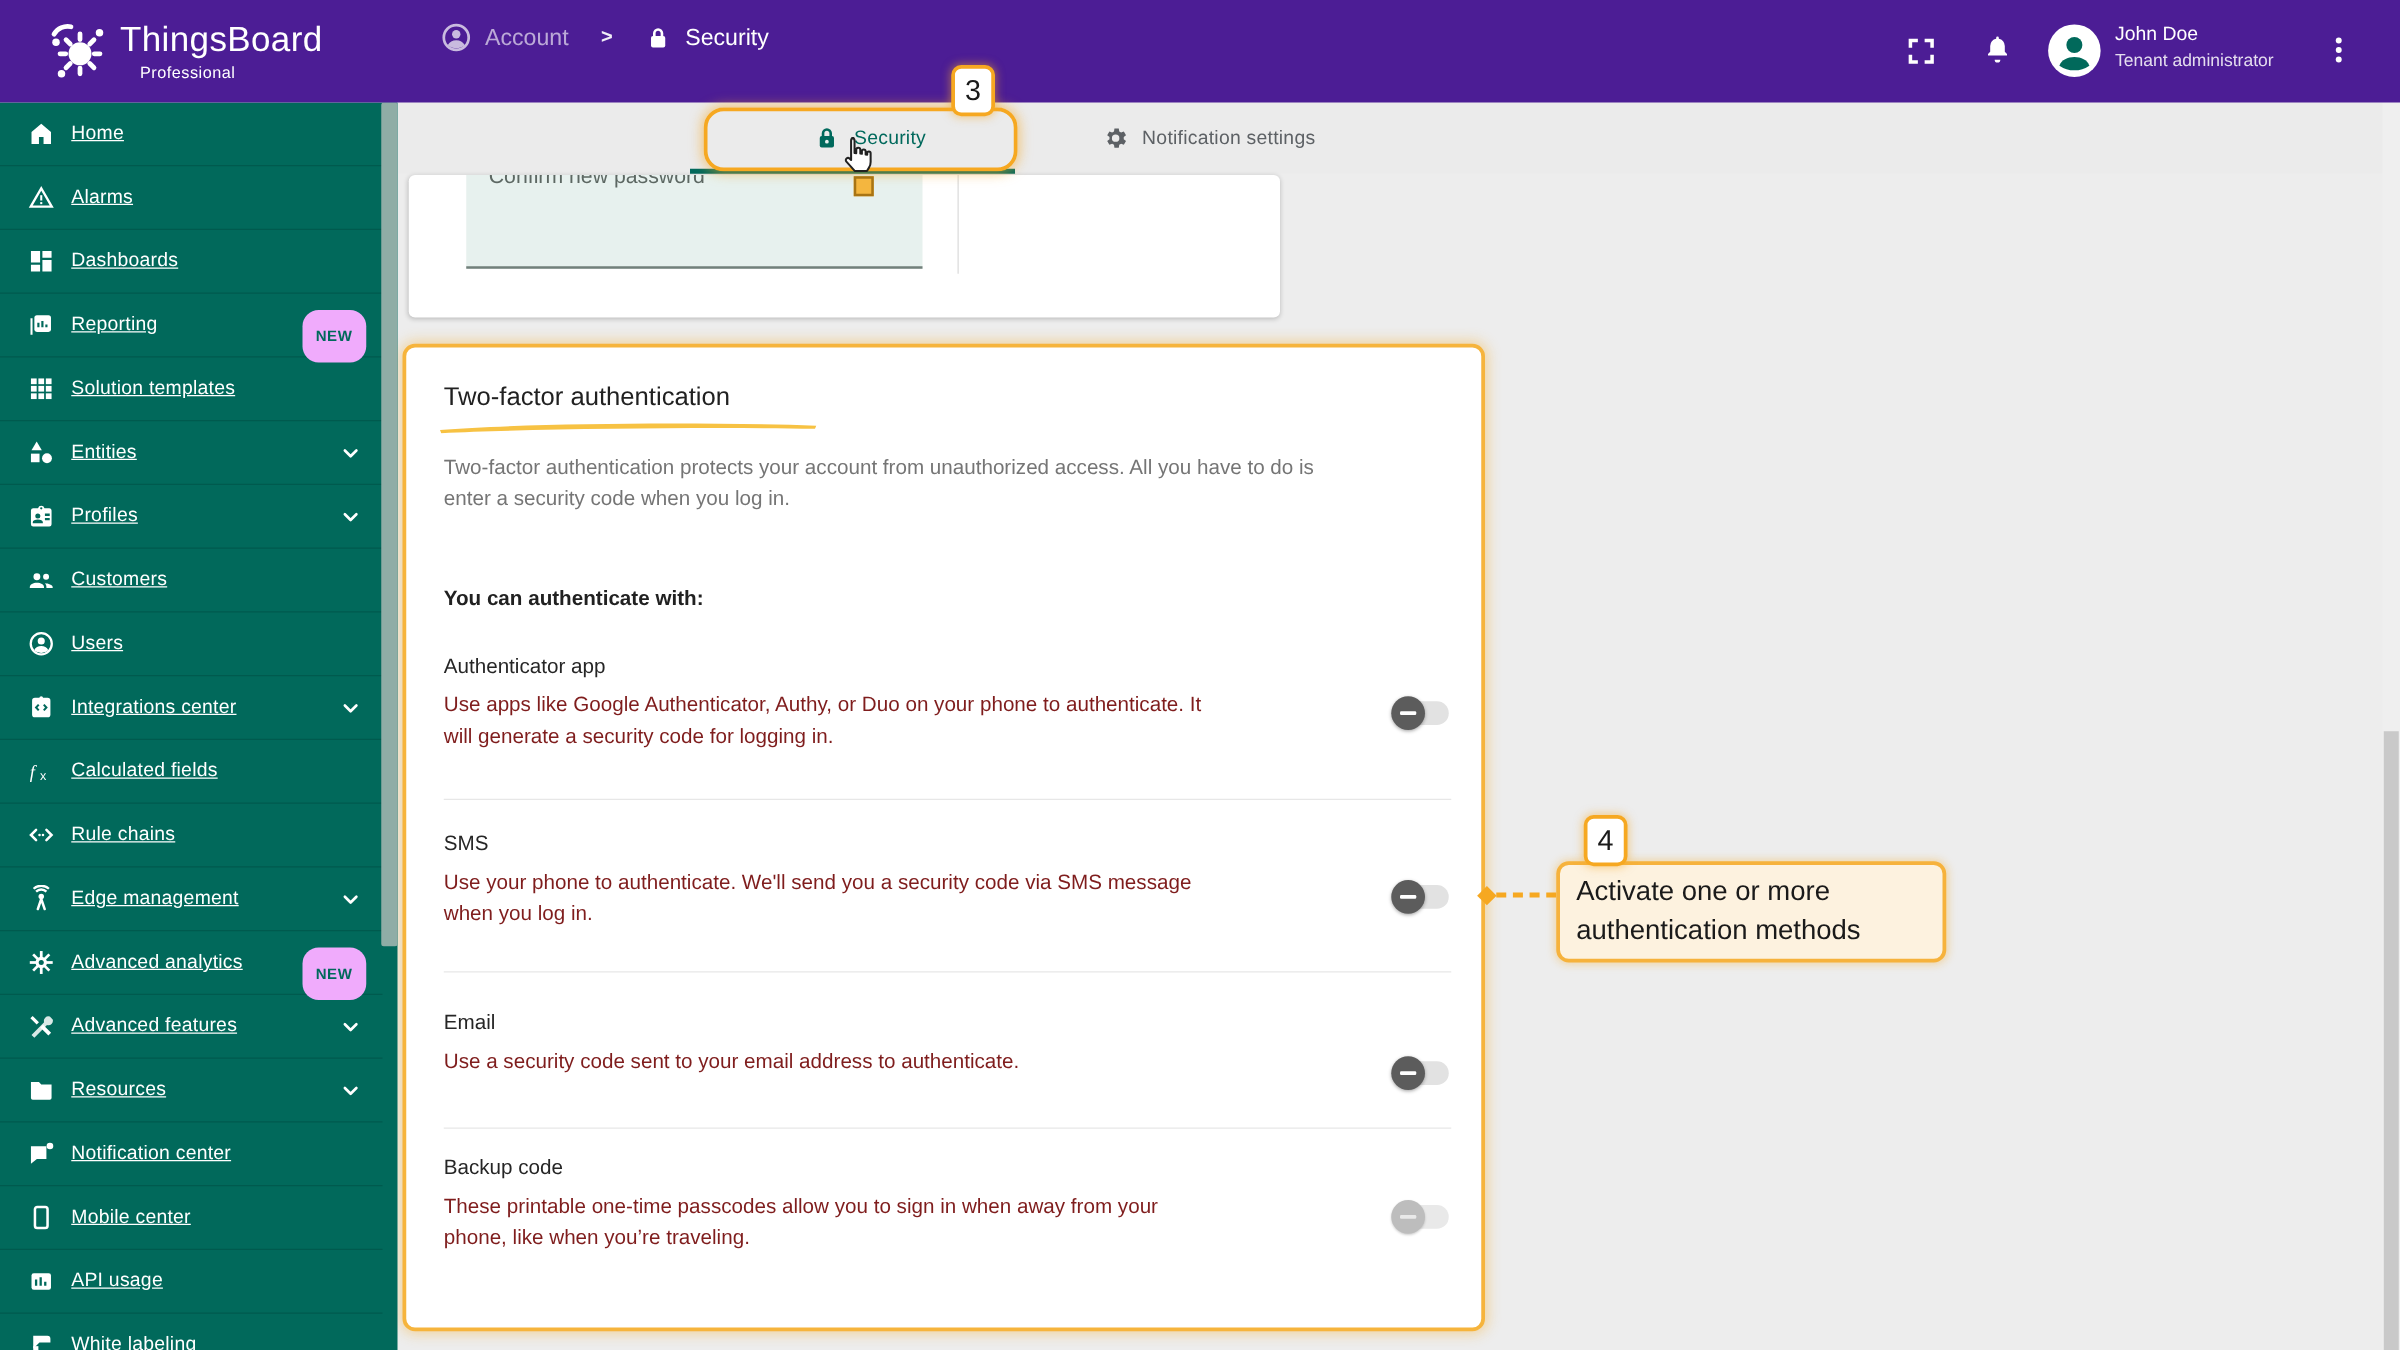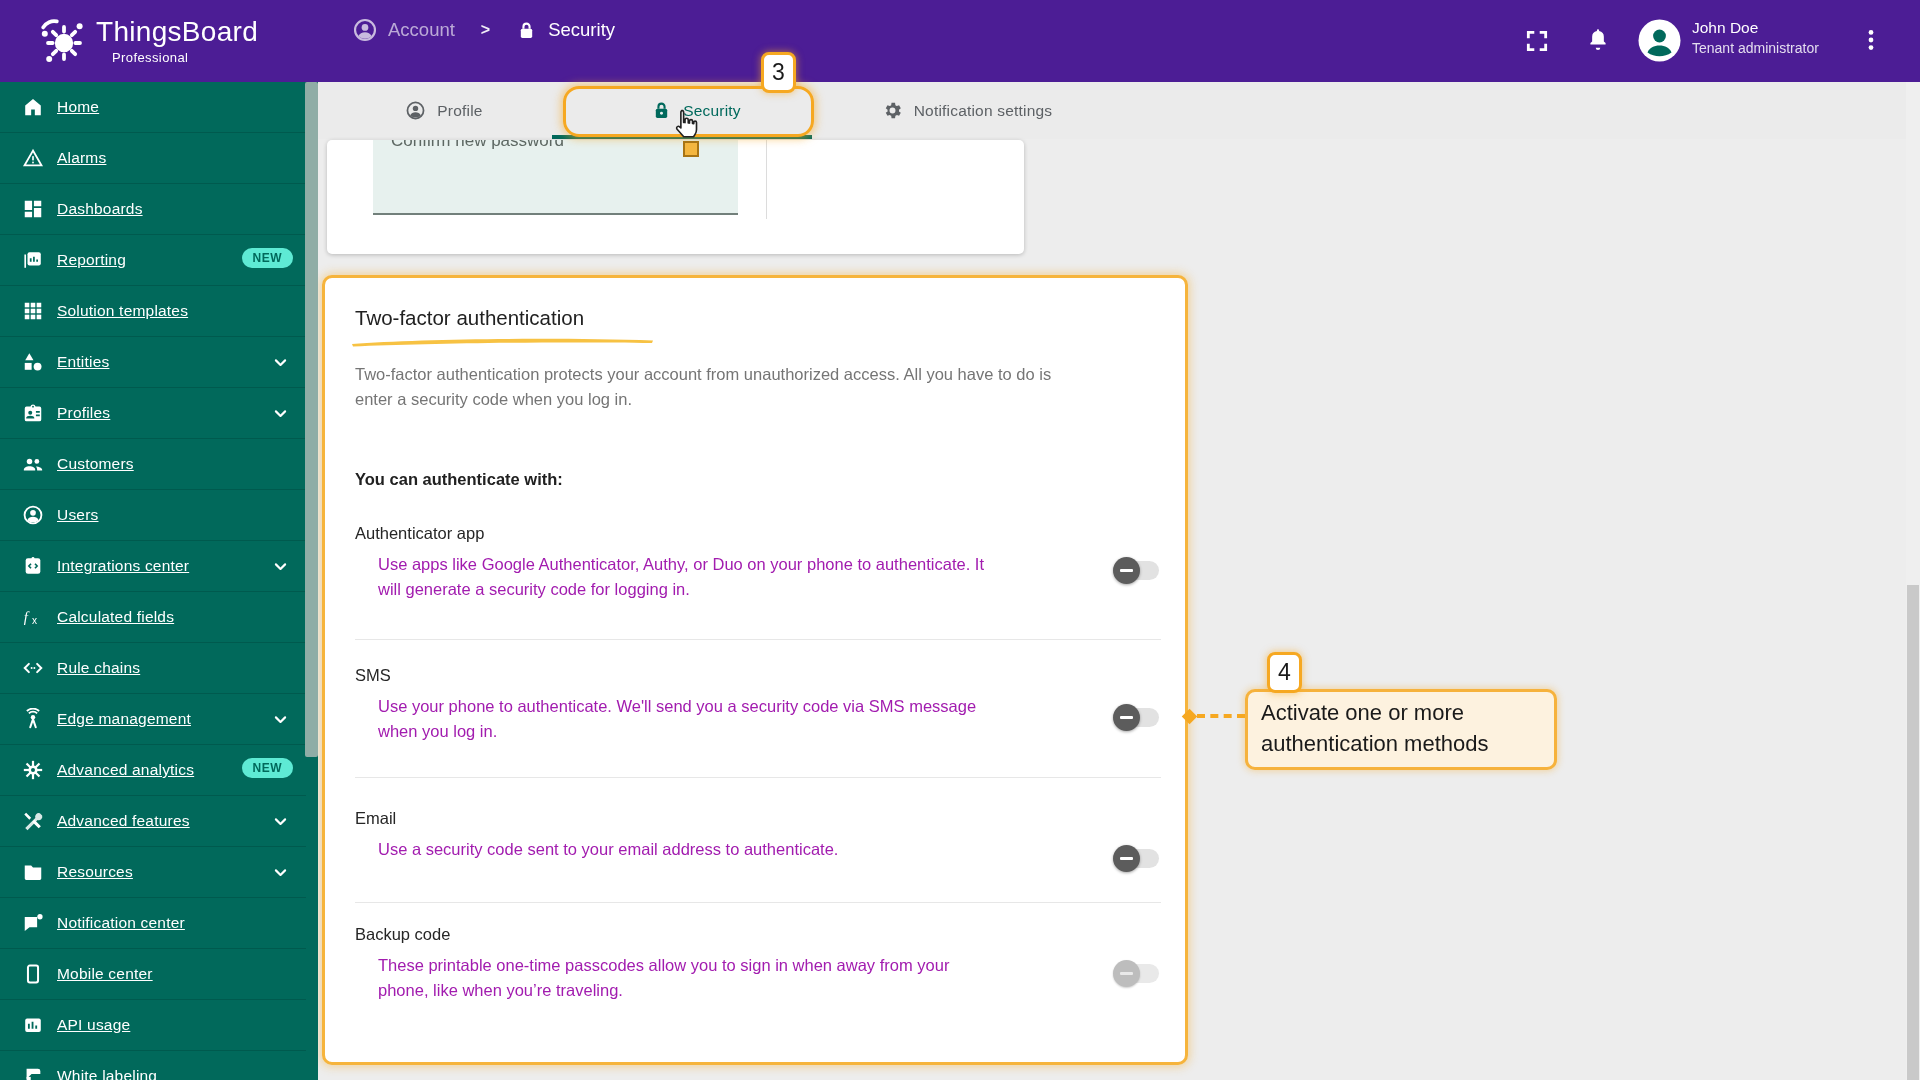--- a/index.html
+++ b/index.html
@@ -27,22 +27,22 @@
   .btn-more{left:1858px;top:27px;}
 
   
   .sidebar{position:absolute;left:0;top:82px;width:318px;height:998px;background:#01695b;overflow:hidden;z-index:20;}
   .nav-list{position:absolute;left:0;top:0;width:306px;}
   .nav-item{position:relative;height:51px;display:flex;align-items:center;padding-left:22px;
             border-bottom:1px solid rgba(0,0,0,.14);color:#fff;cursor:pointer;box-sizing:border-box;}
   .nicon{width:22px;height:22px;margin-right:13px;flex:none;}
   .nlabel{font-size:15.5px;font-weight:500;letter-spacing:.2px;white-space:nowrap;text-decoration:underline;}
   .nchev{position:absolute;right:17px;top:17px;width:17px;height:17px;}
-  .new-badge{position:absolute;right:13px;top:13px;background:#5eead4;color:#01695b;font-size:12px;
-             font-weight:bold;letter-spacing:.5px;padding:4px 11px;border-radius:13px;line-height:1;}
+  .new-badge{position:absolute;right:13px;top:13px;background:#f0abfc;color:#01695b;font-size:12px;
+             font-weight:bold;letter-spacing:.5px;padding:15px 11px;border-radius:13px;line-height:1;}
   .side-scroll{position:absolute;left:305px;top:0;width:13px;height:675px;background:#8fada6;border-radius:2px;cursor:pointer;}
 
   
   .main{position:absolute;left:318px;top:82px;width:1602px;height:998px;background:#ededed;}
   .tabbar{position:absolute;left:0;top:0;width:1602px;height:57px;background:#ebebeb;}
   .tab{position:absolute;top:0;height:57px;display:flex;align-items:center;justify-content:center;
        gap:11px;font-size:15.5px;font-weight:500;color:#5d6165;cursor:pointer;letter-spacing:.2px;}
   .tab .ticon{width:21px;height:21px;}
   .tab-profile{left:0;width:252px;}
   .tab-security{left:252px;width:252px;color:#00695c;}
@@ -70,21 +70,21 @@
   .tfa-card{position:absolute;left:4px;top:193px;width:866px;height:790px;background:#fff;
             border:3px solid #f6b43c;border-radius:10px;box-shadow:0 0 10px 2px rgba(246,180,60,.45);
             box-sizing:border-box;}
   .tfa-title{position:absolute;left:30px;top:28px;font-size:20.5px;color:#212121;}
   .swoosh{position:absolute;left:25px;top:59px;}
   .tfa-intro{position:absolute;left:30px;top:84px;font-size:16.5px;color:#757575;line-height:25px;white-space:pre-line;}
   .tfa-sub{position:absolute;left:30px;top:192px;font-size:16.5px;font-weight:bold;color:#212121;}
   .method{position:absolute;left:30px;width:700px;}
   .m0{top:246px;}.m1{top:388px;}.m2{top:531px;}.m3{top:647px;}
   .m-name{font-size:16.5px;color:#262626;}
-  .m-desc{margin-top:9px;font-size:16.5px;color:#a21caf;line-height:25px;white-space:pre-line;margin-left:23px;}
+  .m-desc{margin-top:9px;font-size:16.5px;color:#7f1d1d;line-height:25px;white-space:pre-line;}
   .rule{position:absolute;left:30px;width:806px;height:1px;background:#e7e7e7;}
   .r0{top:361px;}.r1{top:499px;}.r2{top:624px;}
   
   .toggle{position:absolute;left:788px;width:46px;height:28px;cursor:pointer;}
   .t0{top:278px;}.t1{top:425px;}.t2{top:566px;}.t3{top:681px;}
   .t-track{position:absolute;left:2px;top:5px;width:44px;height:19px;border-radius:10px;background:#e2e2e2;}
   .t-thumb{position:absolute;left:0;top:1px;width:27px;height:27px;border-radius:50%;background:#5c5c5c;
            box-shadow:0 1px 3px rgba(0,0,0,.35);display:flex;align-items:center;justify-content:center;}
   .t-minus{width:13px;height:3px;background:#fff;border-radius:1px;}
   .toggle.disabled .t-thumb{background:#bdbdbd;box-shadow:0 1px 2px rgba(0,0,0,.2);}
@@ -435,26 +435,20 @@
           </svg>
         <span class="nlabel">White labeling</span>
       </div>
     </div>
     <div class="side-scroll"></div>
   </nav>
 
   <main class="main">
 
     <div class="tabbar">
-      <div class="tab tab-profile">
-        <svg class="ticon" style="color:#5d6165">
-            <use href="#i-person-circle"></use>
-          </svg>
-        <span>Profile</span>
-      </div>
       <div class="tab tab-security">
         <svg class="ticon" style="color:#00695c">
             <use href="#i-lock"></use>
           </svg>
         <span>Security</span>
       </div>
       <div class="tab tab-notif">
         <svg class="ticon" style="color:#5d6165">
             <use href="#i-gear"></use>
           </svg>

